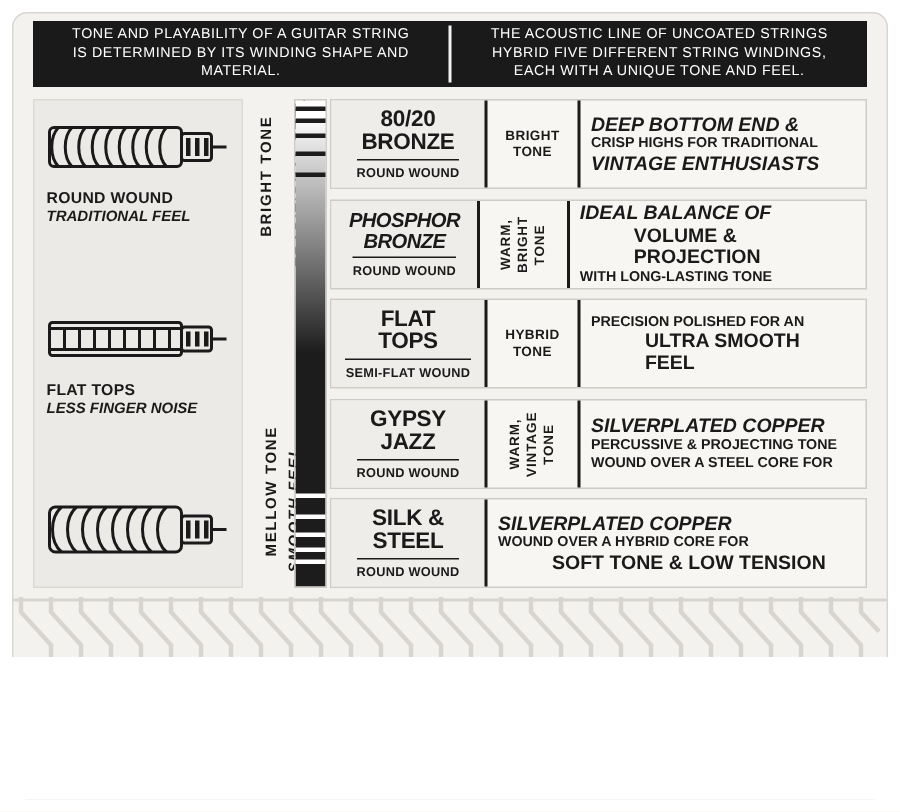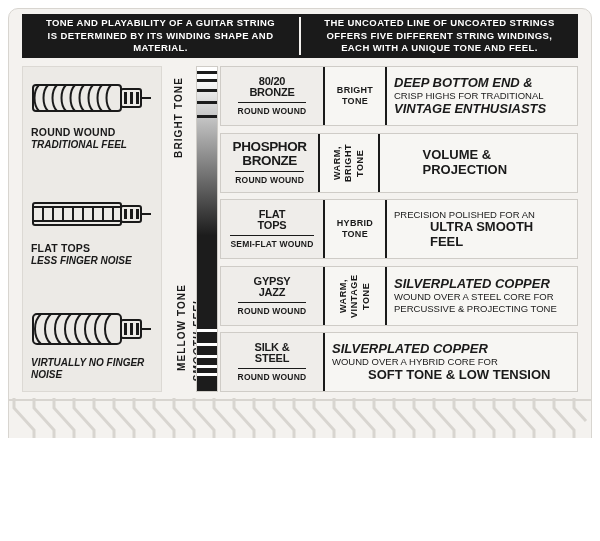--- a/index.html
+++ b/index.html
@@ -34,21 +34,21 @@
     display:flex;
     align-items:stretch;
   }
   .header-cell {
     flex:1 1 50%;
     display:flex;
     align-items:center;
     justify-content:center;
     text-align:center;
     color:#ffffff;
-    font-weight:bold;
+    font-weight:normal;
     font-size:9.5px;
     letter-spacing:0.4px;
     line-height:1.35;
     padding:2px 20px;
   }
   .header-div {
     width:2px;
     background:#f4f2ef;
     margin:3px 0;
   }
@@ -146,27 +146,27 @@
     background:#efedea;
     border-right:2px solid #1a1a1a;
     display:flex;
     flex-direction:column;
     align-items:center;
     justify-content:center;
     text-align:center;
     padding:2px;
   }
   .cell-name .nm {
-    font-size:11px;
+    font-size:15px;
     font-weight:bold;
     line-height:1.0;
     letter-spacing:-0.2px;
     text-transform:uppercase;
   }
-  .cell-name .nm.small { font-size:13.5px; letter-spacing:-0.4px; }
+  .cell-name .nm.small { font-size:13.5px; letter-spacing:-0.4px;font-style:italic; }
   .cell-name .wd {
     margin-top:4px;
     font-size:8.5px;
     font-weight:bold;
     letter-spacing:0.2px;
     border-top:1.5px solid #1a1a1a;
     padding-top:3px;
     text-transform:uppercase;
   }
   .cell-tone {
@@ -200,21 +200,21 @@
   }
   .cell-desc .d1 {
     font-size:13px;
     font-weight:bold;
     font-style:italic;
     line-height:1.12;
     text-transform:uppercase;
   }
   .cell-desc .d2 {
     font-size:9.5px;
-    font-weight:normal;
+    font-weight:bold;
     line-height:1.2;
     text-transform:uppercase;
   }
   .cell-desc .d3 {
     font-size:13px;
     font-weight:bold;
     line-height:1.12;
     text-transform:uppercase;
     margin-left:36px;
   }
@@ -235,21 +235,21 @@
 </style>
 </head>
 <body>
 
 <div id="page">
   <div class="card"></div>
 
   <div class="header">
     <div class="header-cell">TONE AND PLAYABILITY OF A GUITAR STRING IS DETERMINED BY ITS WINDING SHAPE AND MATERIAL.</div>
     <div class="header-div"></div>
-    <div class="header-cell">THE UNCOATED LINE OF UNCOATED STRINGS OFFERS FIVE DIFFERENT STRING WINDINGS, EACH WITH A UNIQUE TONE AND FEEL.</div>
+    <div class="header-cell">THE ACOUSTIC LINE OF UNCOATED STRINGS HYBRID FIVE DIFFERENT STRING WINDINGS, EACH WITH A UNIQUE TONE AND FEEL.</div>
   </div>
 
   <div class="content">
 
     <div class="left-col">
 
       <div class="wind-block">
         <div class="wind-art">
           <svg width="122" height="44" viewBox="0 0 122 44">
             <g fill="none" stroke="#1a1a1a" stroke-width="2">
@@ -322,21 +322,20 @@
               <rect x="90" y="12" width="20" height="18" rx="2"></rect>
               <path d="M110 21 H120"></path>
             </g>
             <g fill="#1a1a1a">
               <rect x="93" y="15" width="3" height="12"></rect>
               <rect x="99" y="15" width="3" height="12"></rect>
               <rect x="105" y="15" width="3" height="12"></rect>
             </g>
           </svg>
         </div>
-        <div class="wind-sub">VIRTUALLY NO FINGER NOISE</div>
       </div>
     </div>
 
     <div class="mid-col">
       <div class="vtext">
         <div class="vlabel" style="left:-24px; top:46px; transform:rotate(-90deg);">BRIGHT TONE</div>
         <div class="vlabel italic" style="left:-18px; top:50px; transform:rotate(-90deg);">TRADITIONAL FEEL</div>
         <div class="vlabel" style="left:-24px; top:256px; transform:rotate(-90deg);">MELLOW TONE</div>
         <div class="vlabel italic" style="left:-7px; top:268px; transform:rotate(-90deg);">SMOOTH FEEL</div>
       </div>
@@ -377,21 +376,23 @@
       <div class="row">
         <div class="cell-name">
           <div class="nm small">PHOSPHOR</div>
           <div class="nm small">BRONZE</div>
           <div class="wd">ROUND WOUND</div>
         </div>
         <div class="cell-tone vertical">
           <div class="tn">WARM, BRIGHT TONE</div>
         </div>
         <div class="cell-desc">
+          <div class="d1">IDEAL BALANCE OF</div>
           <div class="d3">VOLUME &amp; PROJECTION</div>
+          <div class="d2">WITH LONG-LASTING TONE</div>
         </div>
       </div>
 
       <div class="row">
         <div class="cell-name">
           <div class="nm">FLAT</div>
           <div class="nm">TOPS</div>
           <div class="wd">SEMI-FLAT WOUND</div>
         </div>
         <div class="cell-tone">
@@ -407,22 +408,22 @@
         <div class="cell-name">
           <div class="nm">GYPSY</div>
           <div class="nm">JAZZ</div>
           <div class="wd">ROUND WOUND</div>
         </div>
         <div class="cell-tone vertical">
           <div class="tn">WARM, VINTAGE TONE</div>
         </div>
         <div class="cell-desc">
           <div class="d1">SILVERPLATED COPPER</div>
+          <div class="d2">PERCUSSIVE &amp; PROJECTING TONE</div>
           <div class="d2">WOUND OVER A STEEL CORE FOR</div>
-          <div class="d2">PERCUSSIVE &amp; PROJECTING TONE</div>
         </div>
       </div>
 
       <div class="row">
         <div class="cell-name">
           <div class="nm">SILK &amp;</div>
           <div class="nm">STEEL</div>
           <div class="wd">ROUND WOUND</div>
         </div>
         <div class="cell-desc">

